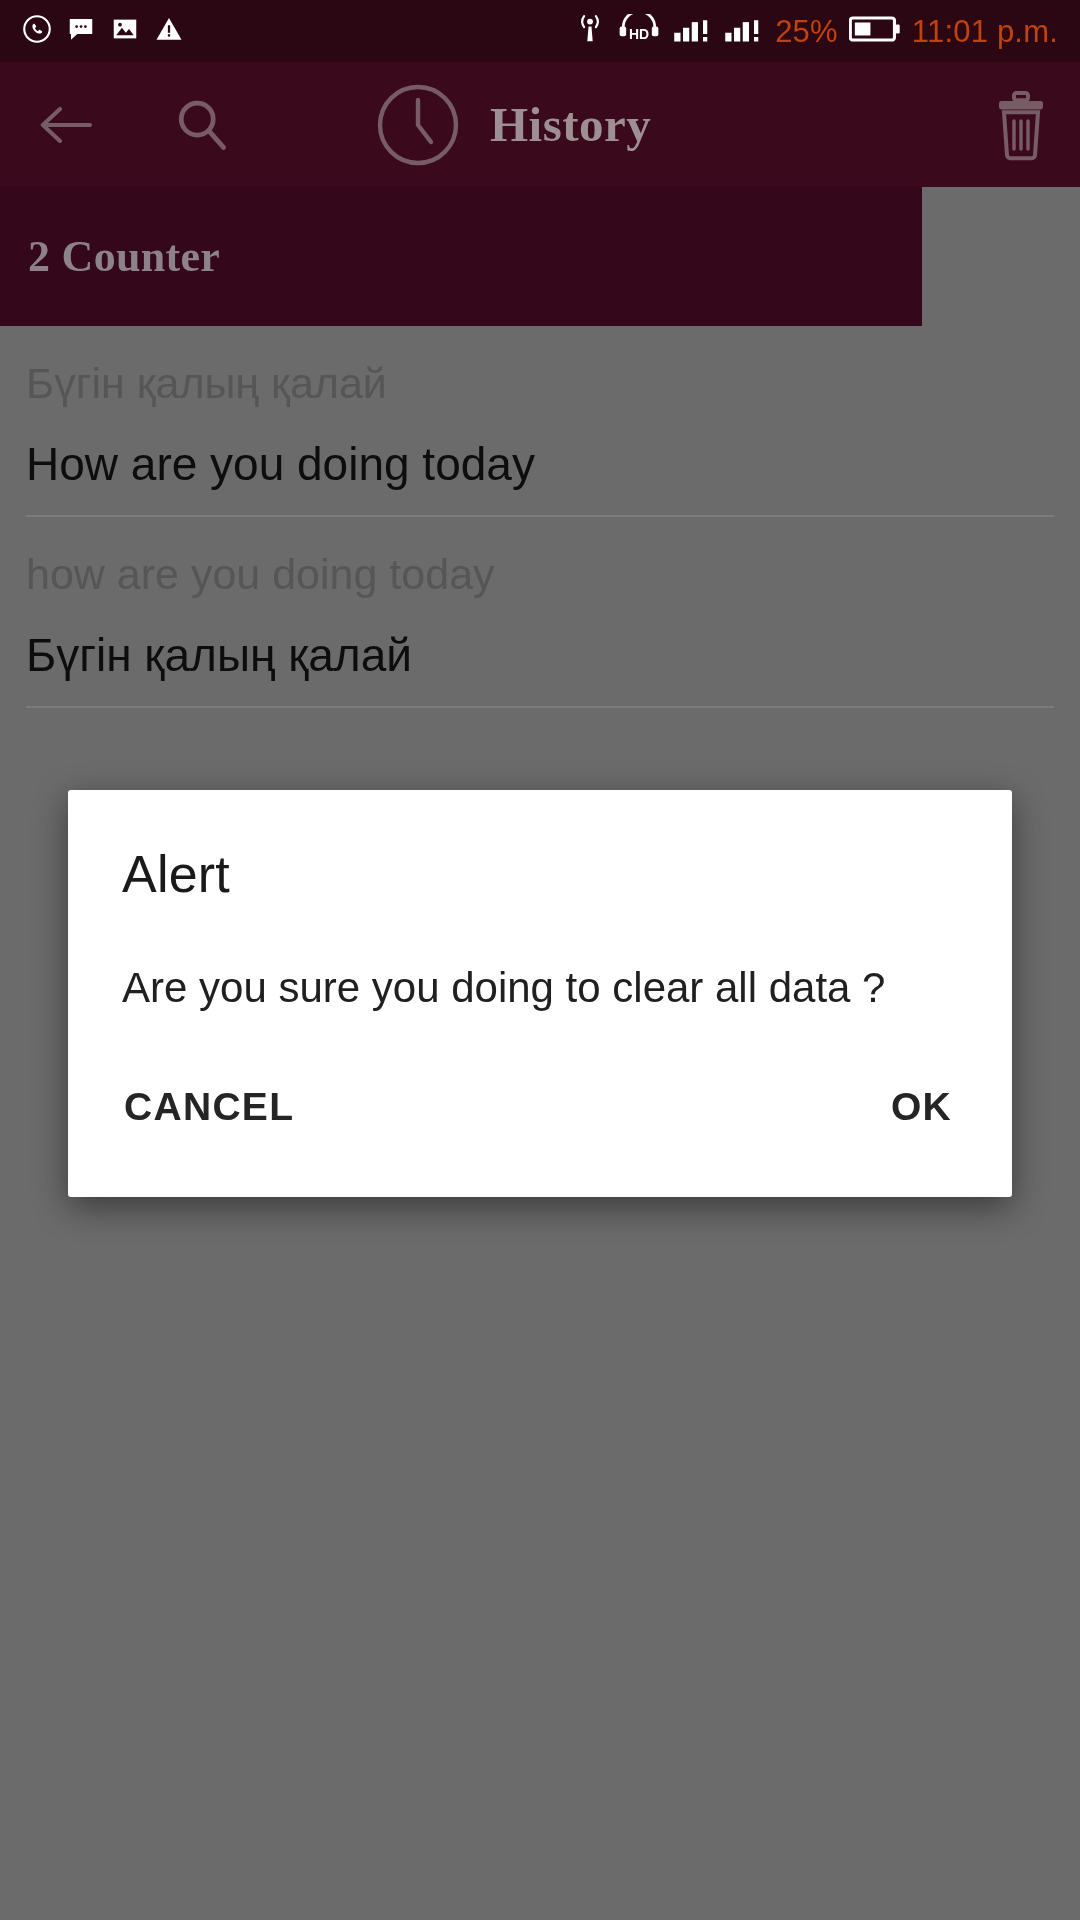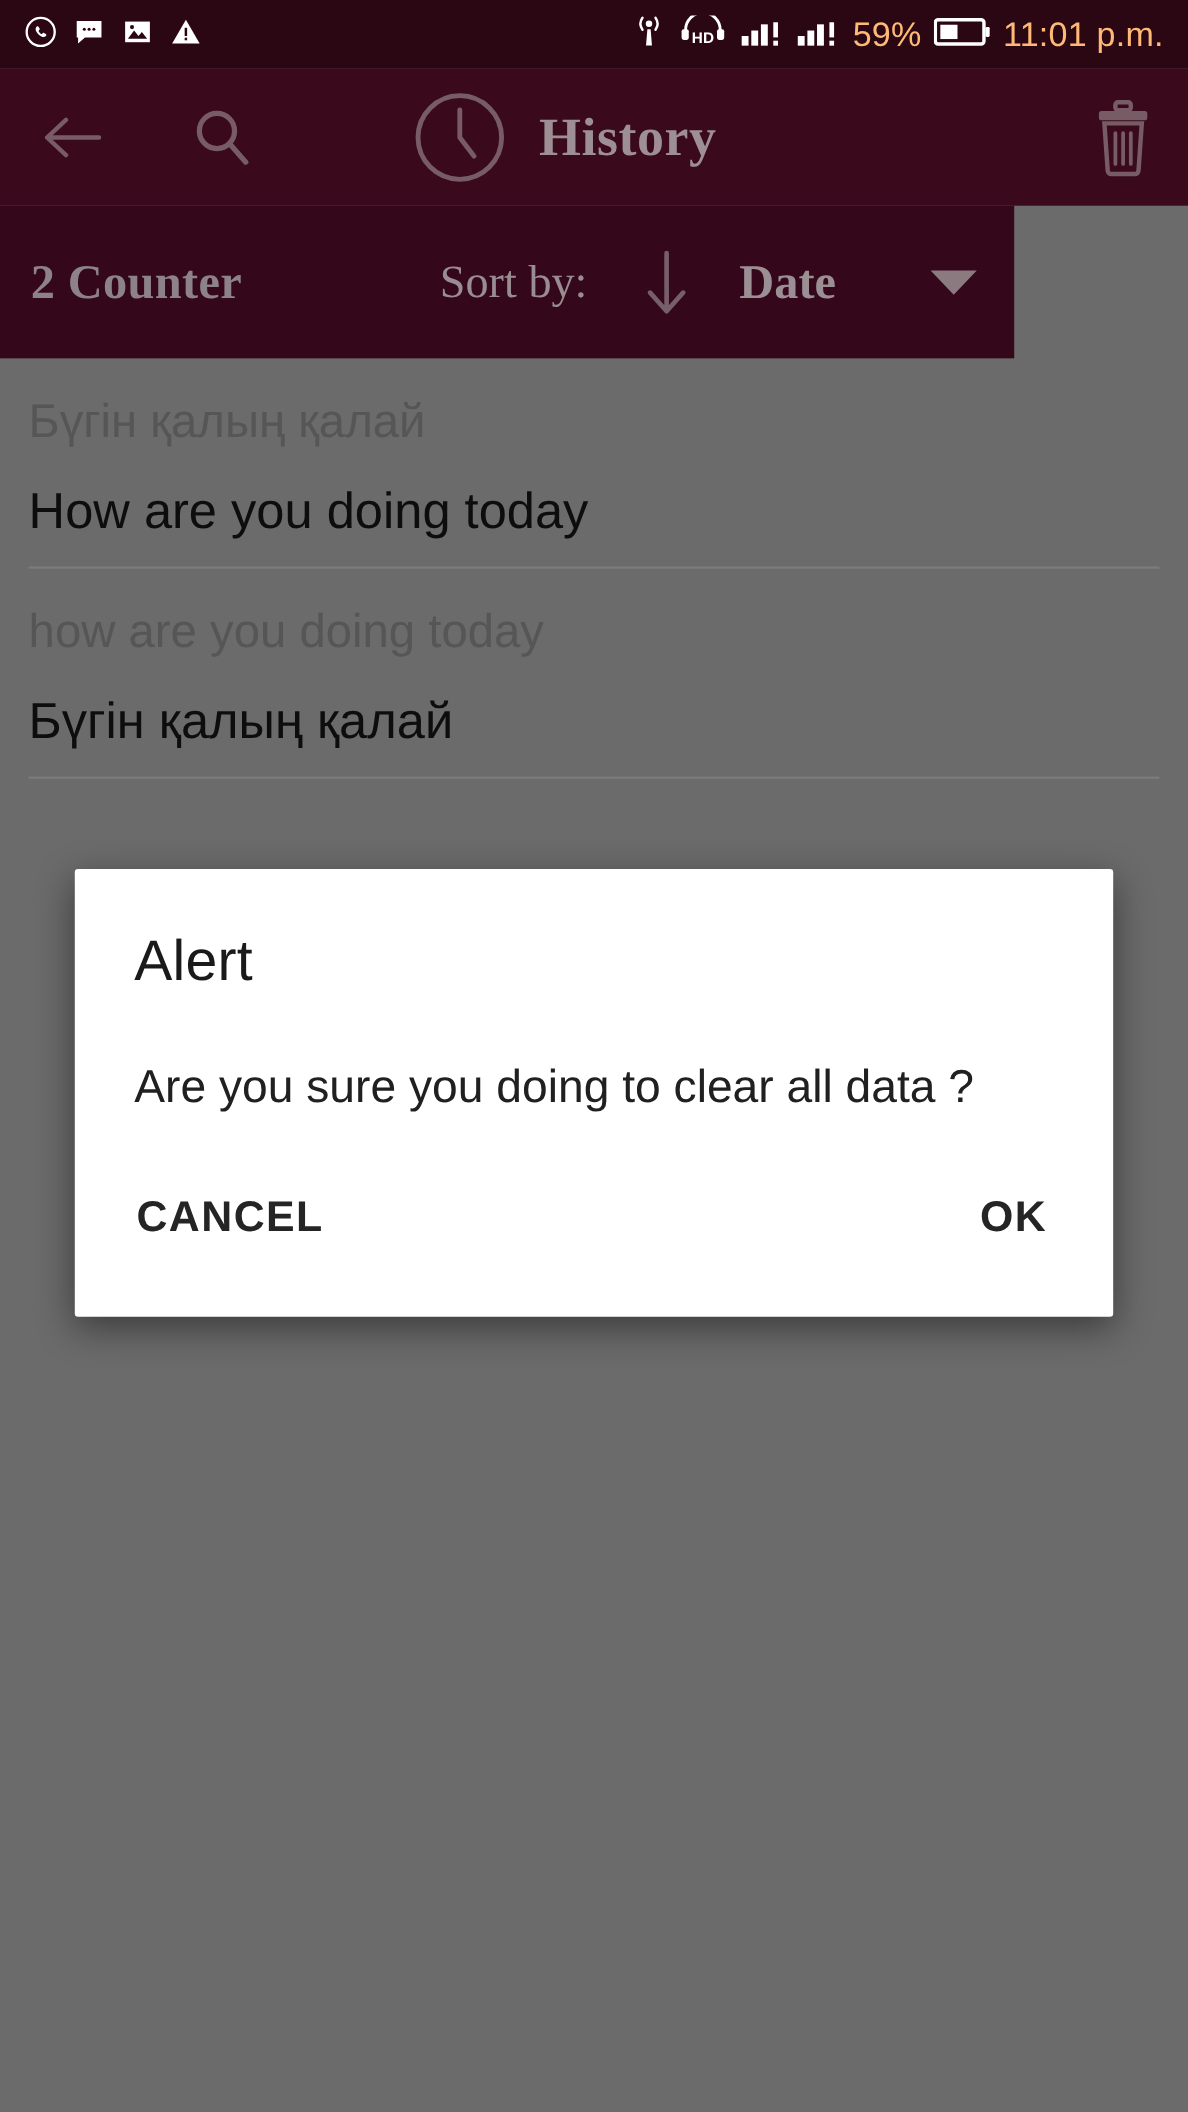--- a/index.html
+++ b/index.html
@@ -10,21 +10,21 @@
     overflow:hidden;
     position:relative;
   }
 
   
   .status-bar{
     position:absolute; top:0; left:0; width:1080px; height:62px;
     background:#2b0713;
     display:flex; align-items:center;
     padding:0 22px;
-    color:#fdba74;
+    color:#c2410c;
     gap:12px;
   }
   .sb-left{ display:flex; align-items:center; gap:14px; }
   .sb-right{ margin-left:auto; display:flex; align-items:center; gap:11px; }
   .sb-icon{ display:block; }
   .sb-text{ font-size:31px; font-weight:400; letter-spacing:0.2px; line-height:1; }
 
   
   .app-bar{
     position:absolute; top:62px; left:0; width:1080px; height:125px;
@@ -200,21 +200,21 @@
     </span>
     <span class="sb-icon">
       <svg width="40" height="30" viewBox="0 0 32 24">
           <rect x="1" y="15" width="5" height="7" fill="#fff"></rect>
           <rect x="8" y="11" width="5" height="11" fill="#fff"></rect>
           <rect x="15" y="6.5" width="5" height="15.5" fill="#fff"></rect>
           <rect x="24" y="5" width="3.4" height="11" fill="#fff"></rect>
           <rect x="24" y="18.4" width="3.4" height="3.6" fill="#fff"></rect>
         </svg>
     </span>
-    <span class="sb-text">59%</span>
+    <span class="sb-text">25%</span>
     <span class="sb-icon">
       <svg width="52" height="30" viewBox="0 0 40 22">
           <rect x="1" y="2.5" width="34" height="17" rx="2" fill="none" stroke="#fff" stroke-width="2.4"></rect>
           <rect x="4.5" y="6" width="12" height="10" fill="#fff"></rect>
           <rect x="36" y="7.5" width="3" height="7" rx="1" fill="#fff"></rect>
         </svg>
     </span>
     <span class="sb-text">11:01 p.m.</span>
   </div>
 </div>
@@ -245,30 +245,20 @@
       <rect x="11" y="2" width="7" height="3.6" rx="1.2" fill="none" stroke="#9d8f93" stroke-width="2"></rect>
       <rect x="3.5" y="6" width="22" height="4.2" rx="1.2" fill="#9d8f93"></rect>
       <path d="M6 11.6h17l-1.5 21.5a1.6 1.6 0 0 1-1.6 1.5H9.1a1.6 1.6 0 0 1-1.6-1.5z" fill="none" stroke="#9d8f93" stroke-width="2"></path>
       <path d="M11 16v14M14.5 16v14M18 16v14" stroke="#9d8f93" stroke-width="1.7" stroke-linecap="round"></path>
     </svg>
   </span>
 </div>
 
 <div class="sort-bar">
   <span class="counter">2 Counter</span>
-  <span class="sort-right">
-    <span class="sort-label">Sort by:</span>
-    <span class="sort-arrow">
-      <svg width="44" height="62" viewBox="0 0 22 31">
-          <path d="M11 2v25M3.5 20L11 28.5 18.5 20" fill="none" stroke="#9a8d92" stroke-width="2.1" stroke-linecap="round" stroke-linejoin="round"></path>
-        </svg>
-    </span>
-    <span class="sort-value">Date</span>
-    <span class="sort-caret"></span>
-  </span>
 </div>
 
 <div class="content">
 
   <div class="hist-item">
     <div class="hist-src">Бүгін қалың қалай</div>
     <div class="hist-res">How are you doing today</div>
   </div>
   <div class="divider"></div>
 

